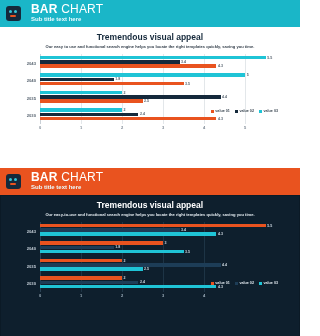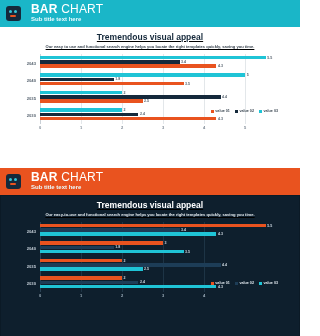--- a/index.html
+++ b/index.html
@@ -48,21 +48,21 @@
   .t-dark .tickline{background:#1d3445;}
   .t-dark .axisnum{color:#9fb0bd;}
   .t-dark .foot-h{color:#ffffff;}
   .t-dark .foot-p{color:#dbe4eb;}
   .t-dark .legend-t{color:#dfe7ed;}
   .t-dark .dlab{color:#cdd8e1;}
   .t-dark .axisline{background:#2a4255;}
   .t-dark .slide-frame{position:absolute;inset:0;border:1px solid #0b1a26;pointer-events:none;}
 
   
-  .body{position:relative;height:177px;text-decoration:underline;}
+  .body{position:relative;height:177px;}
   .c-title{text-align:center;font-size:8.5px;line-height:11px;font-weight:bold;padding-top:5px;}
   .c-sub{text-align:center;font-size:4.1px;line-height:6px;font-weight:bold;padding:1px 18px 0;}
 
   .plot{position:relative;margin:4px 22px 0 40px;height:70px;}
   .grid{position:absolute;inset:0;}
   .tickline{position:absolute;top:0;bottom:0;width:1px;}
   .axisline{position:absolute;left:0;top:0;bottom:0;width:1px;}
   .groups{position:absolute;inset:0;display:flex;flex-direction:column;justify-content:space-around;}
   .grp{position:relative;height:14px;}
   .cat-label{position:absolute;right:100%;margin-right:4px;top:50%;transform:translateY(-50%);

